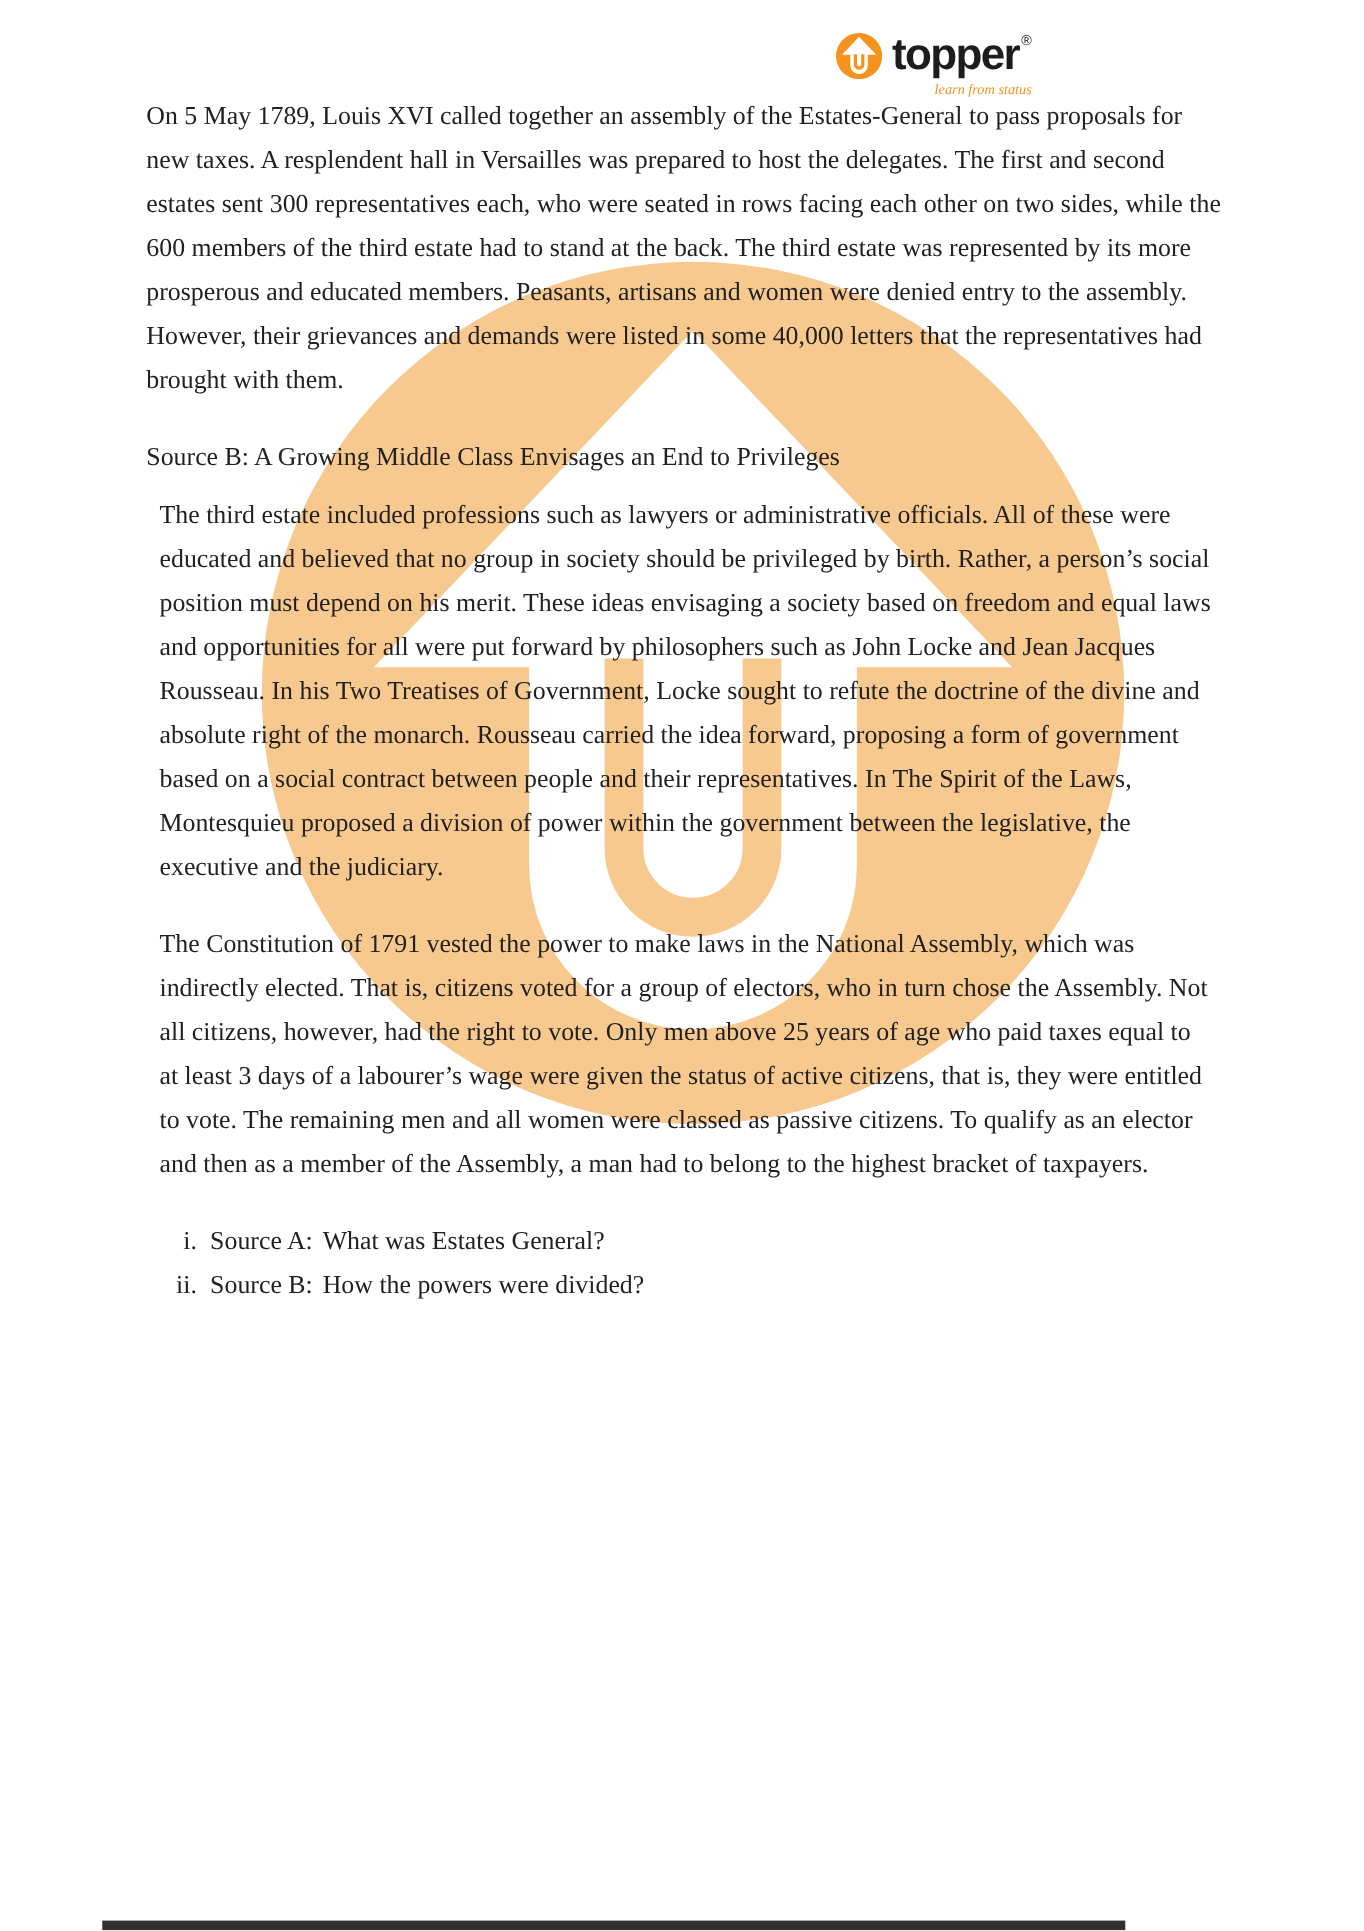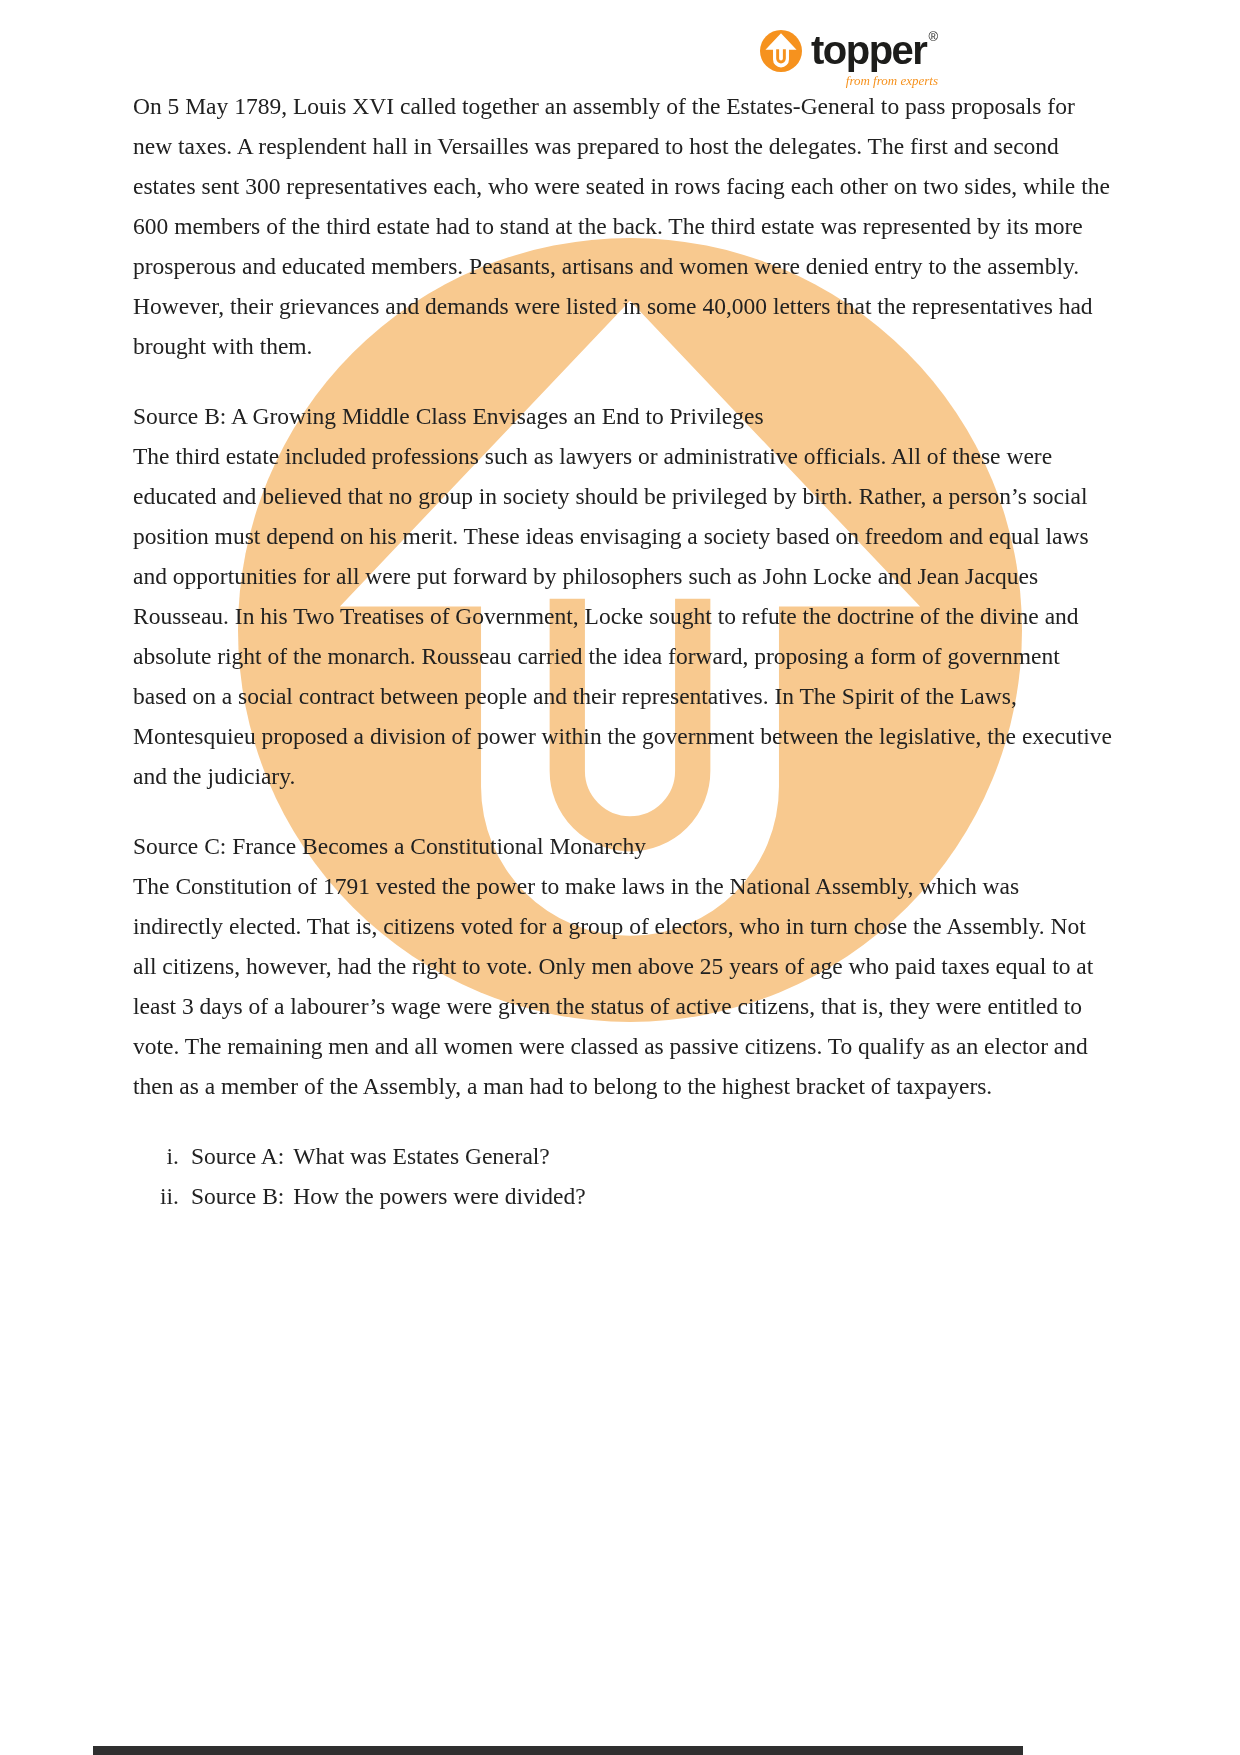--- a/index.html
+++ b/index.html
@@ -78,21 +78,21 @@
   }
   .content p, .content h2, .content ol{max-width:980px;}
   .para{margin:0 0 30px 0;}
   .heading{
     font-size:23.5px;
     line-height:40px;
     font-weight:normal;
     margin:0;
   }
   section{margin:0 0 30px 0;}
-  section .para{margin:0;}
+  section .para{margin:12px;}
   .questions-heading{margin-bottom:24px;}
   .questions{
     list-style:none;
     margin:0;
     padding:0 0 0 10px;
   }
   .q-row{display:flex;line-height:40px;}
   .q-num{width:36px;text-align:right;margin-right:12px;flex:none;}
   .q-label{font-weight:normal;margin-right:9px;}
 
@@ -124,35 +124,34 @@
         <circle class="bm-circle" cx="100" cy="100" r="100"></circle>
         <path class="bm-arrow" d="M100 16 L174 94 L138 94 L138 140 A38 38 0 0 1 62 140 L62 94 L26 94 Z"></path>
         <path class="bm-u" d="M84 92 L84 136 A16 16 0 0 0 116 136 L116 92"></path>
       </svg>
     </span>
     <span class="brand-text">
       <span class="brand-name-row">
         <span class="brand-name">topper</span>
         <span class="brand-reg">®</span>
       </span>
-      <span class="brand-tagline">from from experts</span>
+      <span class="brand-tagline">learn from status</span>
     </span>
   </header>
 
   <main class="content">
 
     <p class="para">On 5 May 1789, Louis XVI called together an assembly of the Estates-General to pass proposals for new taxes. A resplendent hall in Versailles was prepared to host the delegates. The first and second estates sent 300 representatives each, who were seated in rows facing each other on two sides, while the 600 members of the third estate had to stand at the back. The third estate was represented by its more prosperous and educated members. Peasants, artisans and women were denied entry to the assembly. However, their grievances and demands were listed in some 40,000 letters that the representatives had brought with them.</p>
 
     <section>
       <h2 class="heading">Source B: A Growing Middle Class Envisages an End to Privileges</h2>
       <p class="para">The third estate included professions such as lawyers or administrative officials. All of these were educated and believed that no group in society should be privileged by birth. Rather, a person’s social position must depend on his merit. These ideas envisaging a society based on freedom and equal laws and opportunities for all were put forward by philosophers such as John Locke and Jean Jacques Rousseau. In his Two Treatises of Government, Locke sought to refute the doctrine of the divine and absolute right of the monarch. Rousseau carried the idea forward, proposing a form of government based on a social contract between people and their representatives. In The Spirit of the Laws, Montesquieu proposed a division of power within the government between the legislative, the executive and the judiciary.</p>
     </section>
 
     <section>
-      <h2 class="heading">Source C: France Becomes a Constitutional Monarchy</h2>
       <p class="para">The Constitution of 1791 vested the power to make laws in the National Assembly, which was indirectly elected. That is, citizens voted for a group of electors, who in turn chose the Assembly. Not all citizens, however, had the right to vote. Only men above 25 years of age who paid taxes equal to at least 3 days of a labourer’s wage were given the status of active citizens, that is, they were entitled to vote. The remaining men and all women were classed as passive citizens. To qualify as an elector and then as a member of the Assembly, a man had to belong to the highest bracket of taxpayers.</p>
     </section>
 
 
     <ol class="questions">
       <li class="q-row">
         <span class="q-num">i.</span>
         <span class="q-text"><strong class="q-label">Source A:</strong><span>What was Estates General?</span></span>
       </li>
       <li class="q-row">

